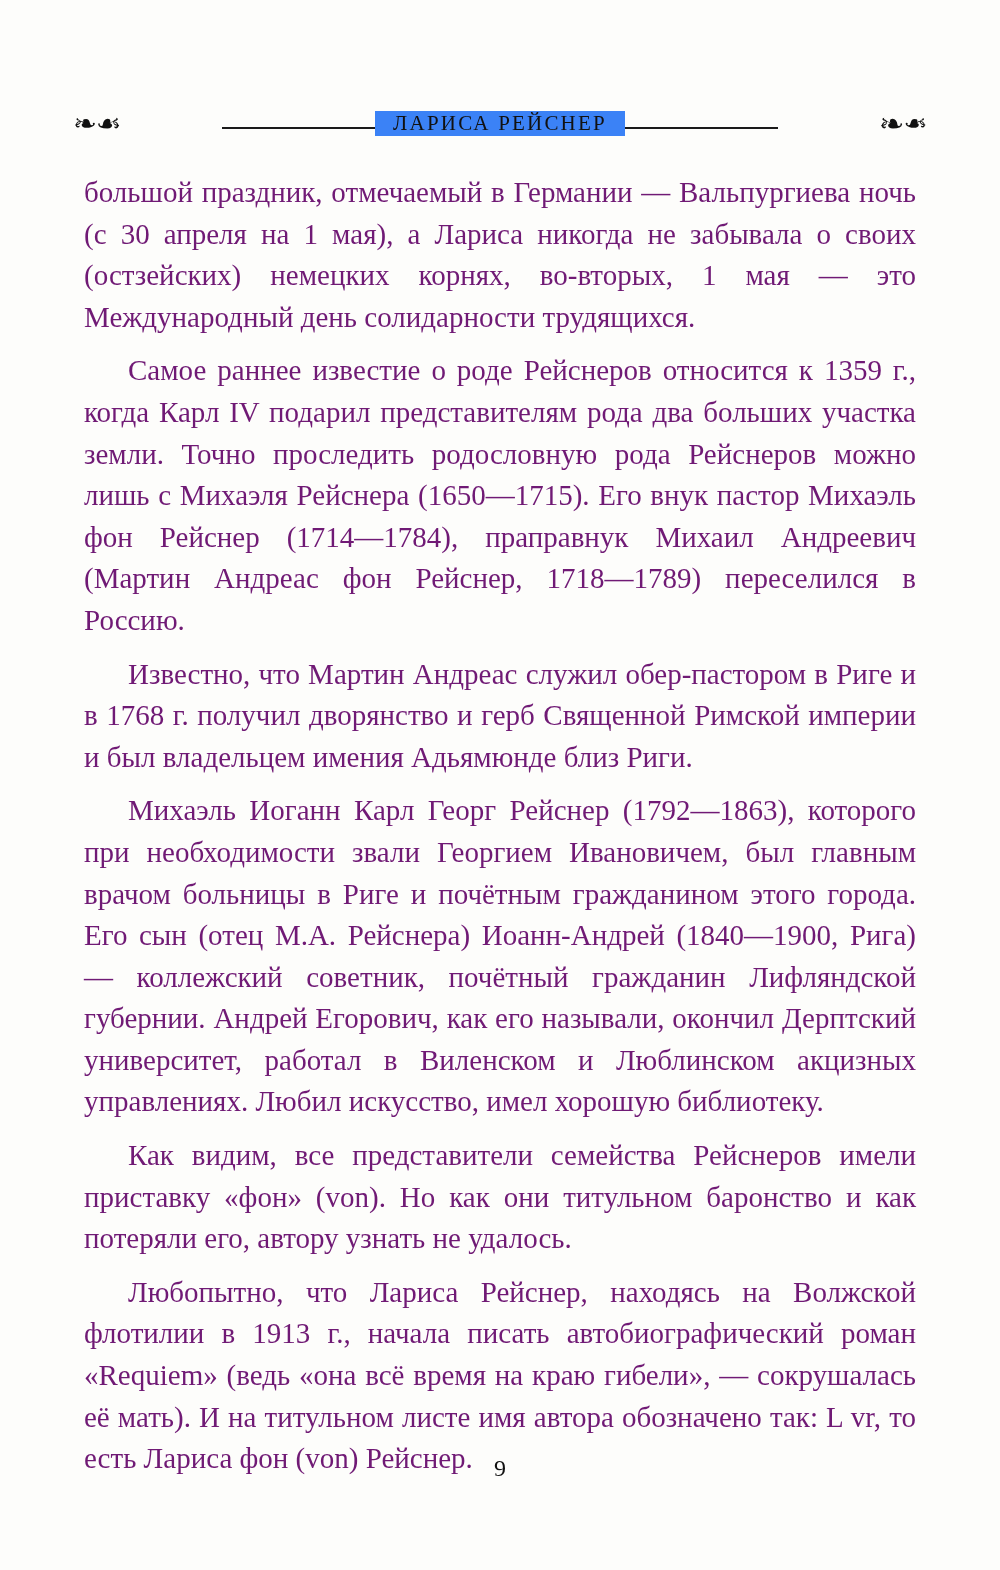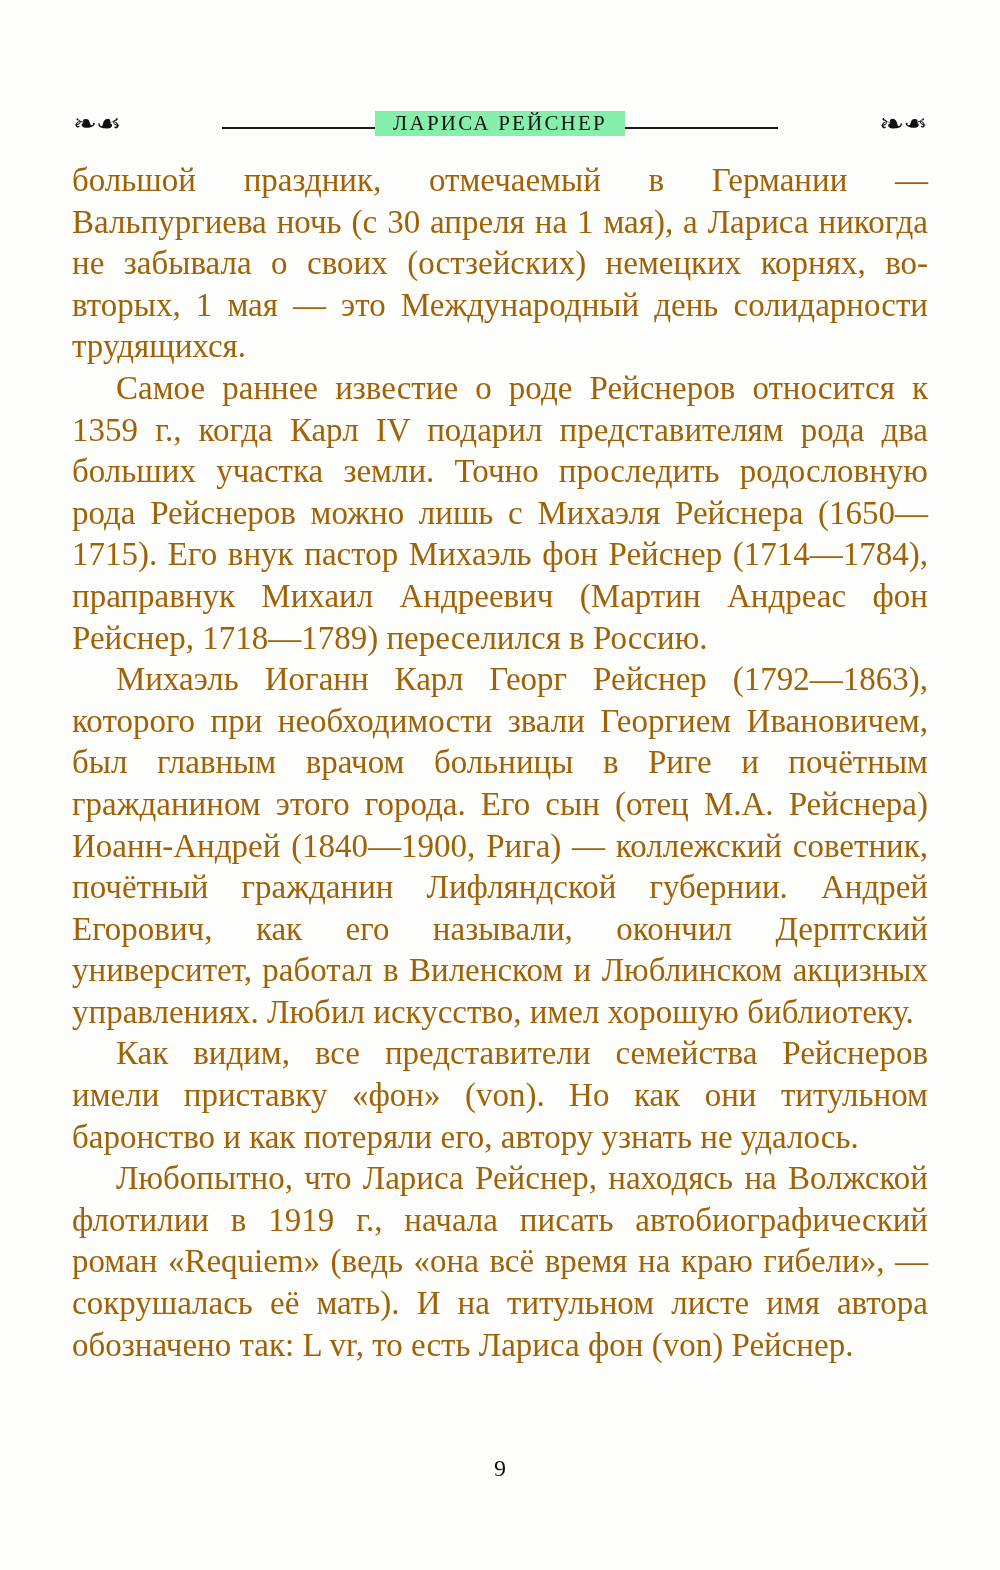--- a/index.html
+++ b/index.html
@@ -51,44 +51,44 @@
     z-index: 2;
     background: #fdfdfb;
     padding: 0 4px;
     white-space: nowrap;
   }
   .orn .swirl { display: inline-block; transform: scaleX(1.15); }
   .orn-right .swirl { transform: scaleX(-1.15); }
   .running-title {
     position: relative;
     z-index: 2;
-    background: #86efac;
+    background: #3b82f6;
     padding: 0 18px;
     font-family: "Liberation Serif", serif;
     font-size: 21px;
     letter-spacing: 2.2px;
     color: #111;
     white-space: nowrap;
   }
   
   .content {
     position: absolute;
     left: 72px;
     top: 160px;
     width: 856px;
   }
   p.para {
-    margin: 0;
-    font-size: 33px;
+    margin: 12px;
+    font-size: 29px;
     line-height: 41.6px;
     text-align: justify;
     text-justify: inter-word;
     text-indent: 0;
     hyphens: manual;
-    color: #a16207;
+    color: #701a75;
   }
   p.para.indent {
     text-indent: 44px;
   }
   
   .folio {
     position: absolute;
     left: 0;
     top: 1455px;
     width: 1000px;
@@ -106,20 +106,21 @@
   <div class="header">
     <div class="header-rule"></div>
     <span class="orn orn-left"><span class="swirl">❧☙</span></span>
     <span class="running-title">ЛАРИСА РЕЙСНЕР</span>
     <span class="orn orn-right"><span class="swirl">❧☙</span></span>
   </div>
 
   <div class="content">
     <p class="para">большой праздник, отмечаемый в Германии — Вальпургиева ночь (с 30 апреля на 1 мая), а Лариса никогда не забывала о своих (остзейских) немецких корнях, во-вторых, 1 мая — это Международный день солидарности трудящихся.</p>
     <p class="para indent">Самое раннее известие о роде Рейснеров относится к 1359 г., когда Карл IV подарил представителям рода два больших участка земли. Точно проследить родословную рода Рейснеров можно лишь с Михаэля Рейснера (1650—1715). Его внук пастор Михаэль фон Рейснер (1714—1784), праправнук Михаил Андреевич (Мартин Андреас фон Рейснер, 1718—1789) переселился в Россию.</p>
+    <p class="para indent">Известно, что Мартин Андреас служил обер-пастором в Риге и в 1768 г. получил дворянство и герб Священной Римской империи и был владельцем имения Адьямюнде близ Риги.</p>
     <p class="para indent">Михаэль Иоганн Карл Георг Рейснер (1792—1863), которого при необходимости звали Георгием Ивановичем, был главным врачом больницы в Риге и почётным гражданином этого города. Его сын (отец М.А. Рейснера) Иоанн-Андрей (1840—1900, Рига) — коллежский советник, почётный гражданин Лифляндской губернии. Андрей Егорович, как его называли, окончил Дерптский университет, работал в Виленском и Люблинском акцизных управлениях. Любил искусство, имел хорошую библиотеку.</p>
     <p class="para indent">Как видим, все представители семейства Рейснеров имели приставку «фон» (von). Но как они титульном баронство и как потеряли его, автору узнать не удалось.</p>
-    <p class="para indent">Любопытно, что Лариса Рейснер, находясь на Волжской флотилии в 1919 г., начала писать автобиографический роман «Requiem» (ведь «она всё время на краю гибели», — сокрушалась её мать). И на титульном листе имя автора обозначено так: L vr, то есть Лариса фон (von) Рейснер.</p>
+    <p class="para indent">Любопытно, что Лариса Рейснер, находясь на Волжской флотилии в 1913 г., начала писать автобиографический роман «Requiem» (ведь «она всё время на краю гибели», — сокрушалась её мать). И на титульном листе имя автора обозначено так: L vr, то есть Лариса фон (von) Рейснер.</p>
   </div>
 
   <div class="folio">9</div>
 
 </div>
 
 </body></html>

